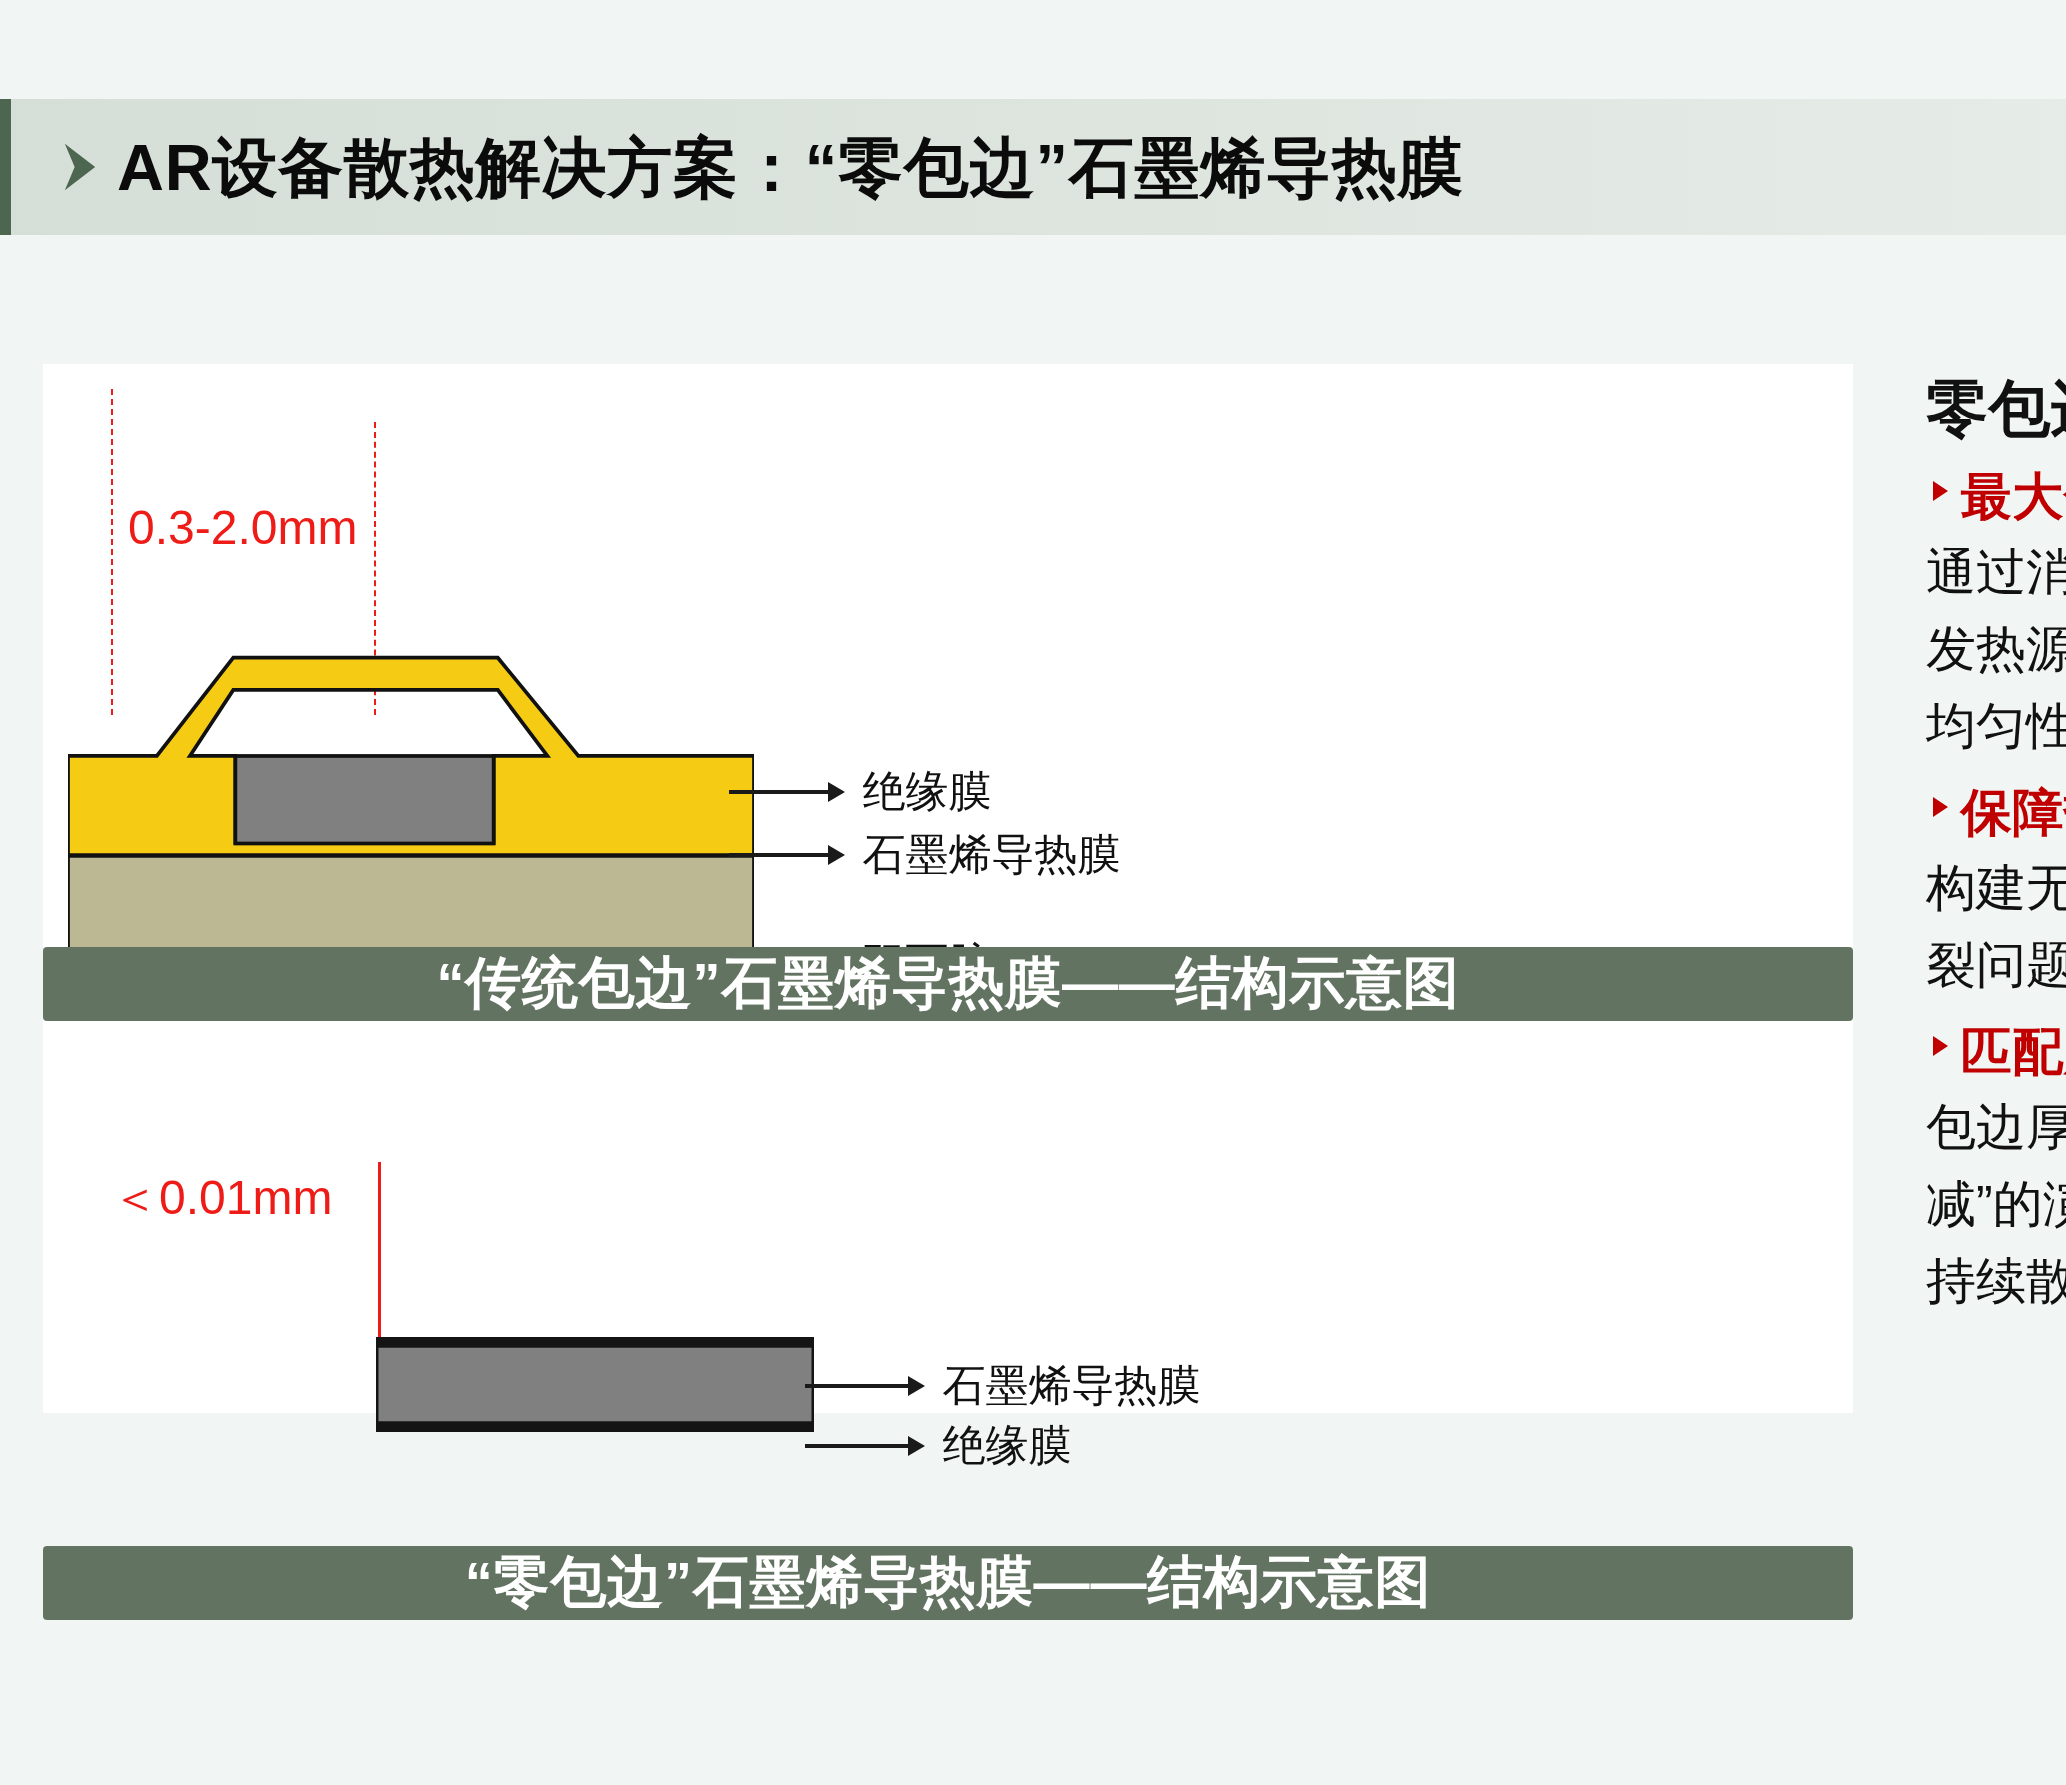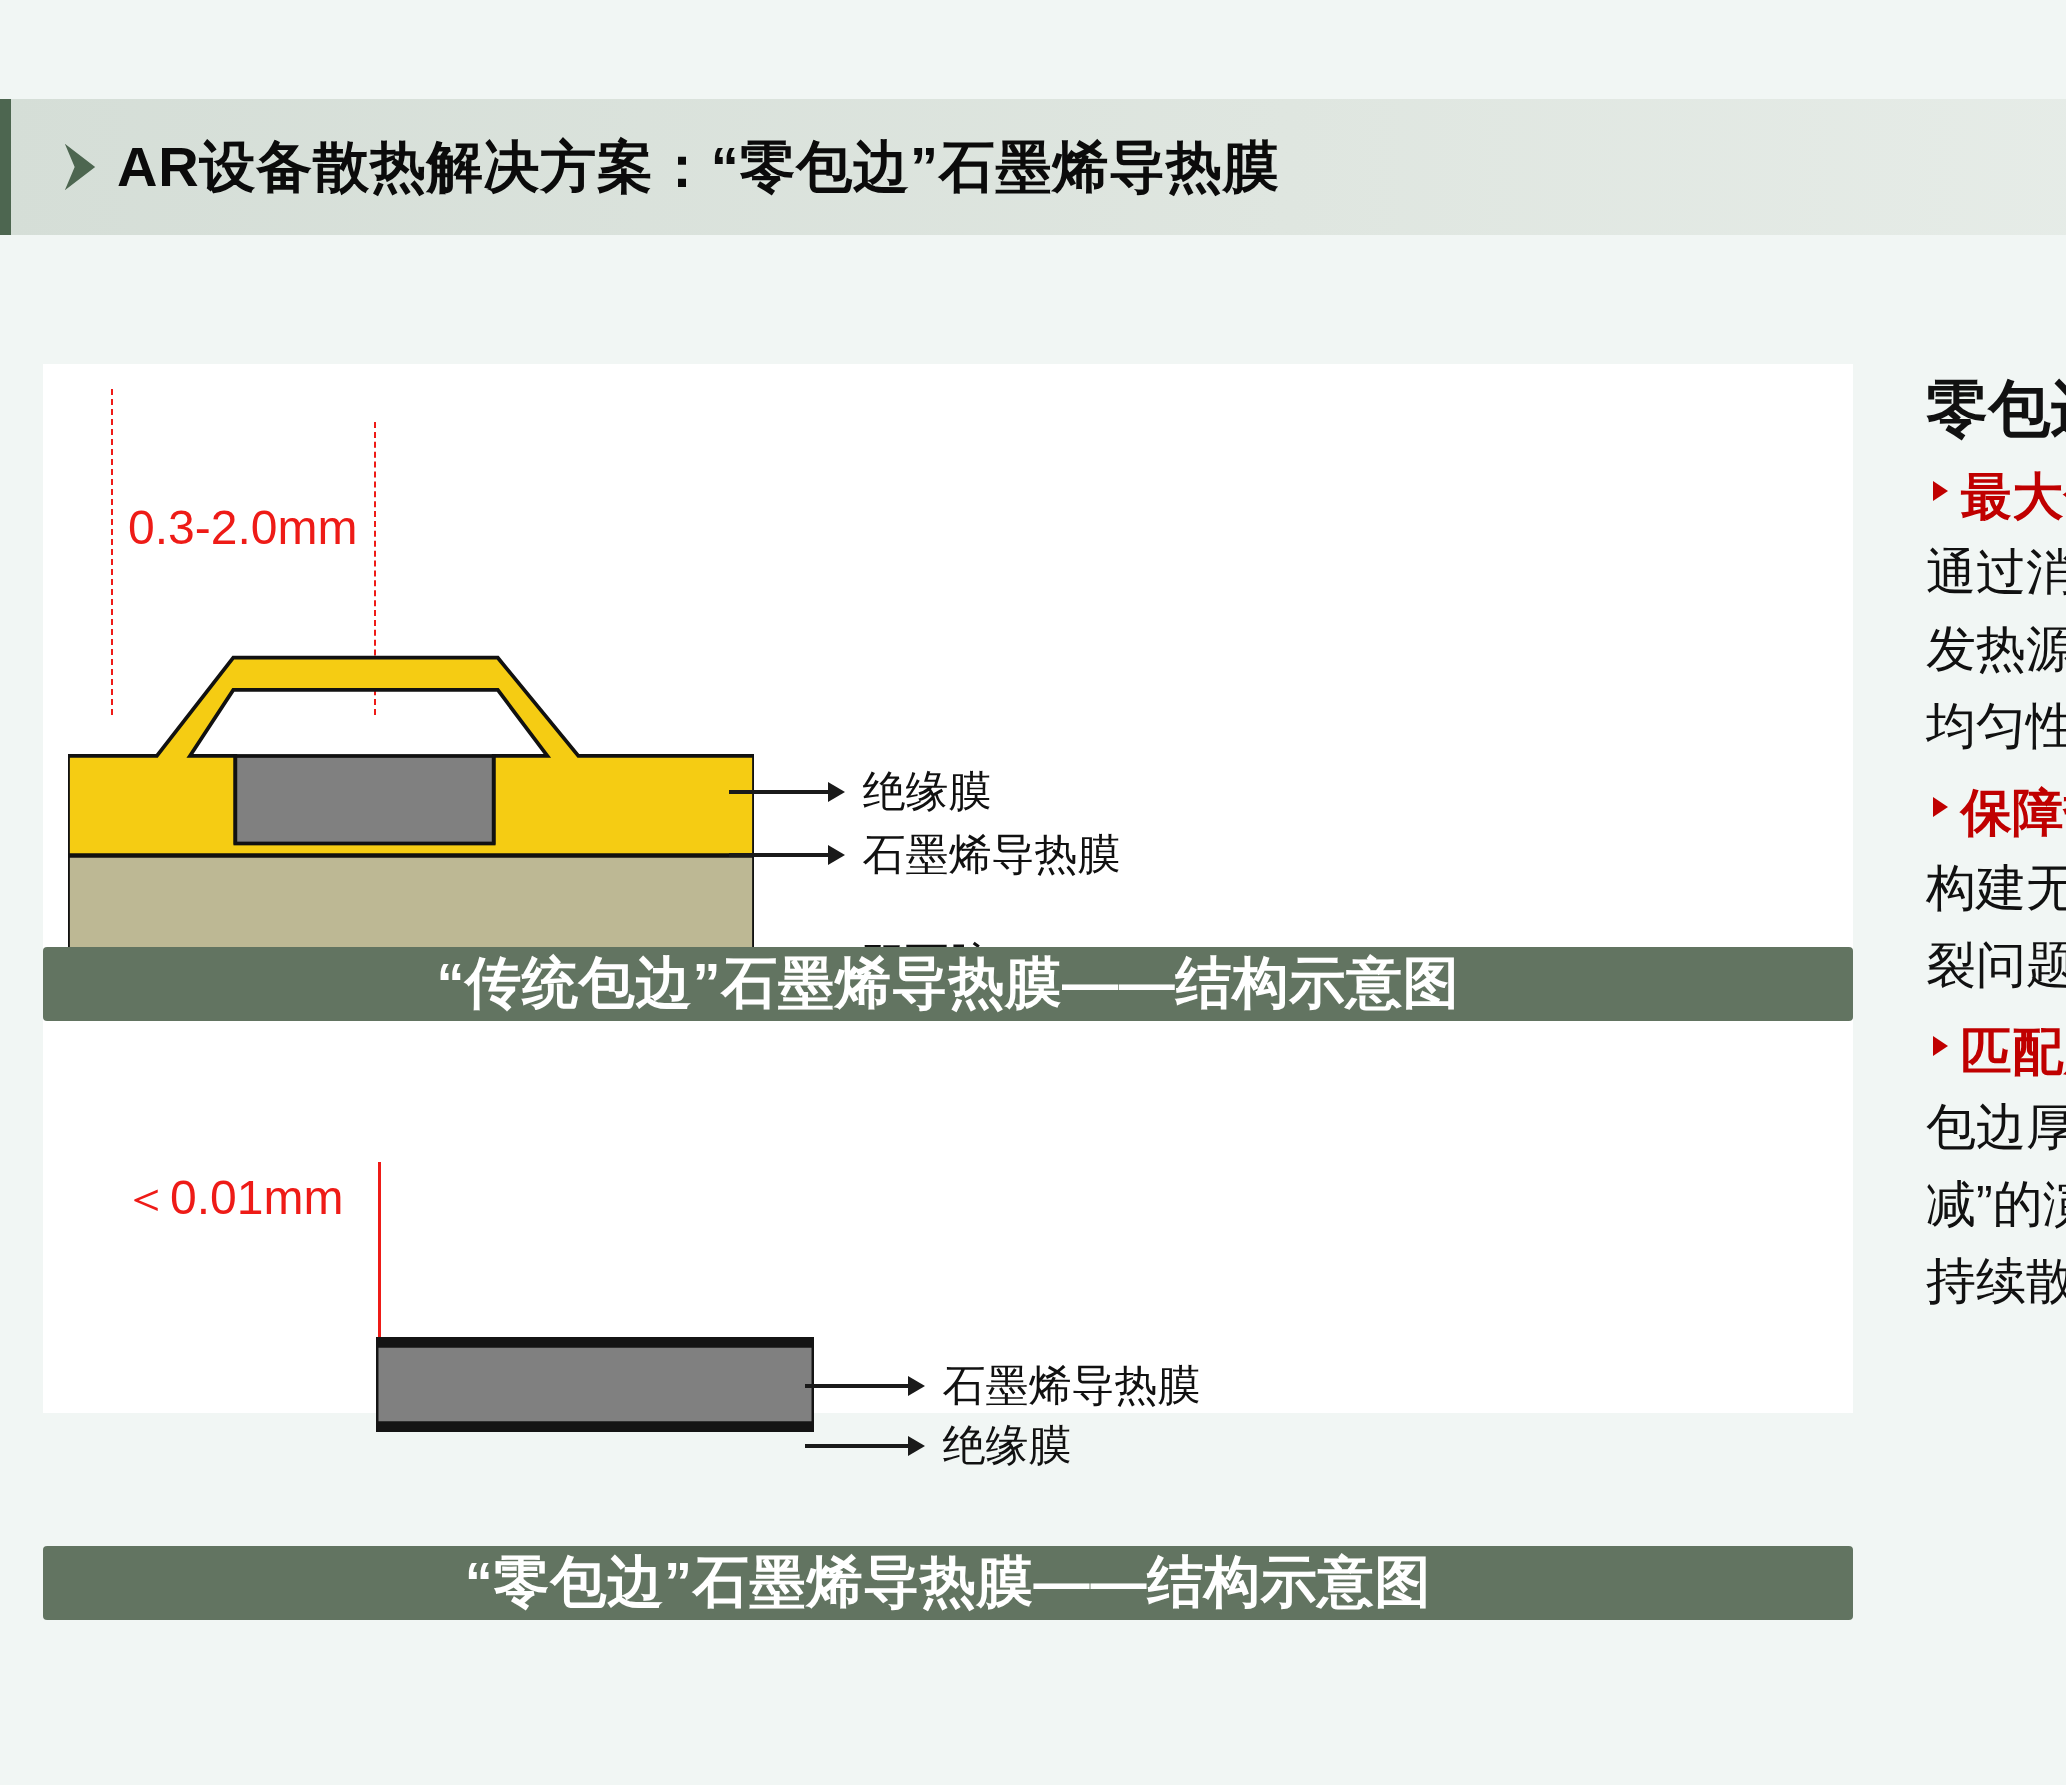--- a/index.html
+++ b/index.html
@@ -17,21 +17,21 @@
   }
   #title-accent{
     position:absolute;left:0;top:0;width:10.7px;height:100%;
     background:#4d6650;
   }
   #title-arrow{
     margin-left:62px;margin-right:19px;flex:none;
     width:36px;height:50px;color:#4d6650;
   }
   #title-text{
-    font-size:56px;font-weight:700;color:#0b0b0b;
+    font-size:65px;font-weight:700;color:#0b0b0b;
     letter-spacing:0.8px;white-space:nowrap;line-height:1;
   }
   
   #diagram-card{
     position:absolute;left:43px;top:364px;
     width:1810px;height:1049px;background:#ffffff;
   }
   .dim-label{
     position:absolute;color:#ee1b17;font-size:48px;
     white-space:nowrap;line-height:1;
@@ -123,21 +123,21 @@
     <div class="callout" style="left:686px;top:526px;margin-top:45px;">
       <div class="lead" style="width:99px;"></div>
         <div class="head"></div>
       <div class="txt">双面胶</div>
     </div>
   </div>
 
   <div class="caption-bar" style="left:0;top:583px;width:1810px;height:74px;">“传统包边”石墨烯导热膜——结构示意图</div>
 
   <div>
-    <div class="dim-label" style="left:79px;top:810px;">＜0.01mm</div>
+    <div class="dim-label" style="left:68px;top:810px;">＜0.01mm</div>
     <div class="solid-v" style="left:335px;top:798px;height:227px;"></div>
 
     <svg style="position:absolute;left:333px;top:973px;width:438px;height:95px;" viewBox="0 0 1060 230" preserveAspectRatio="none">
       <rect x="0" y="0" width="1060" height="230" fill="#141414"></rect>
       <rect x="6" y="26" width="1048" height="178" fill="#808080"></rect>
     </svg>
 
     <div class="callout" style="left:762px;top:993px;">
       <div class="lead" style="width:103px;"></div>
         <div class="head"></div>

